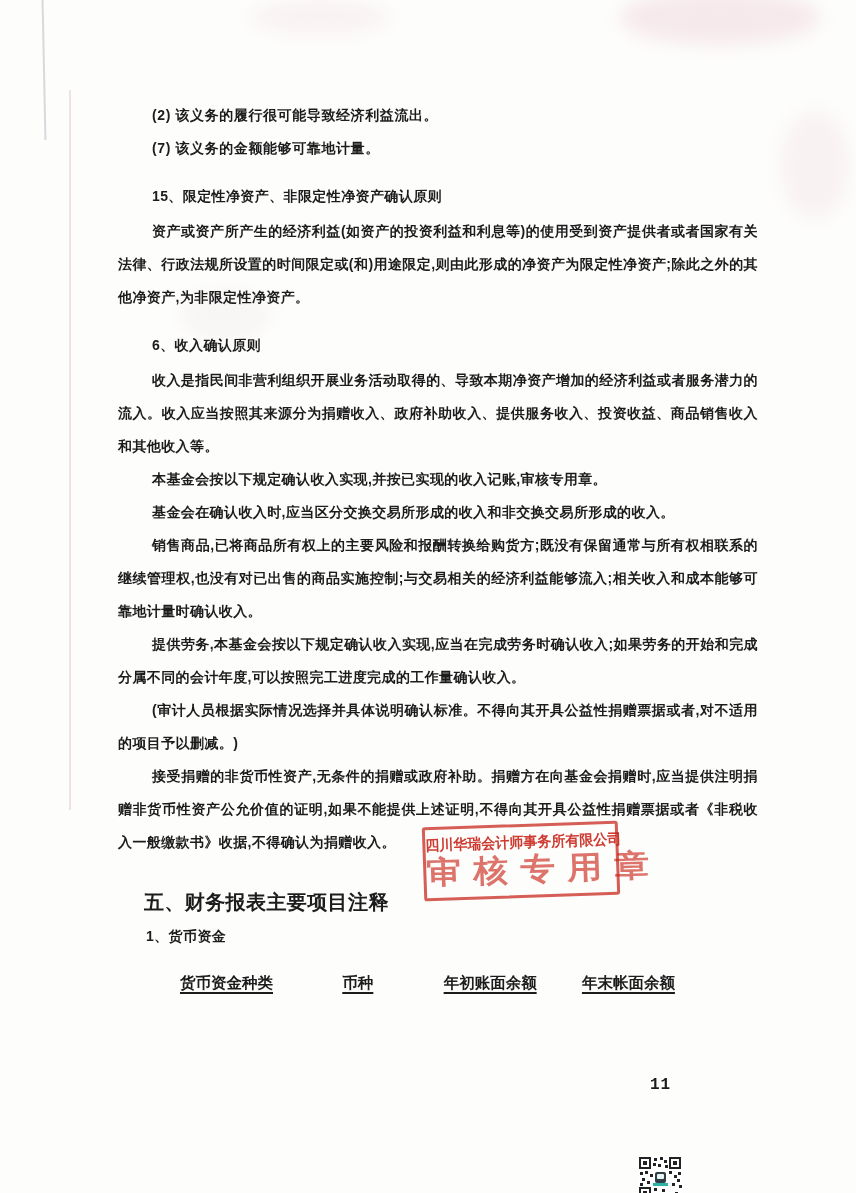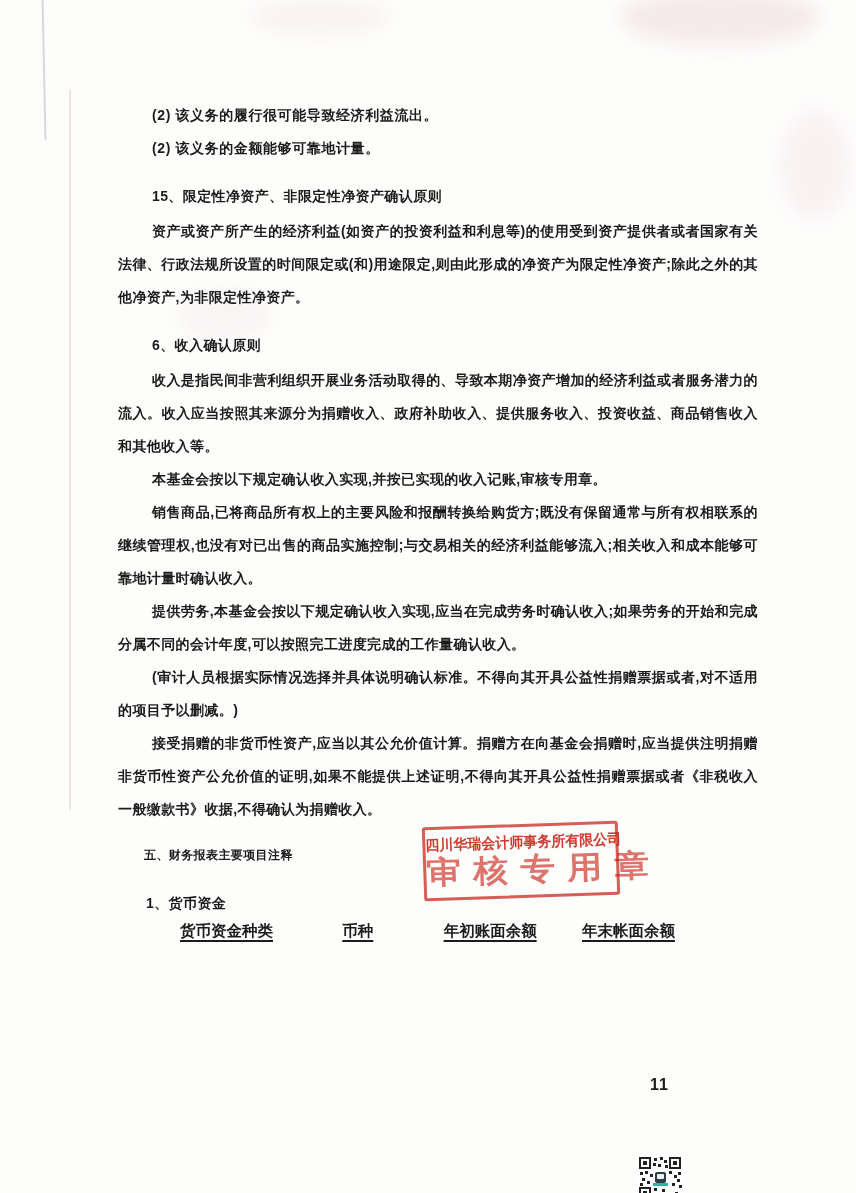--- a/index.html
+++ b/index.html
@@ -41,48 +41,48 @@
   .content p.heading{
     font-weight:800;
     text-indent:34px;
     margin-top:15px;
     margin-bottom:2px;
   }
   .content p.list-item{text-indent:34px;letter-spacing:.6px;}
   .content p.h-major{
     font-weight:800;
     text-indent:26px;
-    margin-top:13px;
-    font-size:12px;
+    margin-top:27px;
+    font-size:20px;
   }
   .content p.h-sub{
     font-weight:800;
     text-indent:28px;
-    margin-top:15px;
+    margin-top:1px;
   }
   .cash-table-head{
-    margin-top:1px;
+    margin-top:20px;
     margin-left:62px;
     font-size:15.5px;
     font-weight:800;
     white-space:nowrap;
   }
   .cash-table-head span{
     display:inline-block;
     text-decoration:underline;
     text-underline-offset:4px;
     text-decoration-thickness:1.5px;
   }
   .cash-table-head .c2{margin-left:65px;}
   .cash-table-head .c3{margin-left:66px;}
   .cash-table-head .c4{margin-left:41px;}
 
   .page-number{
     position:absolute;left:650px;top:1076px;
-    font-family:Liberation Sans, sans-serif;
+    font-family:Liberation Mono, monospace;
     font-size:16px;font-weight:700;letter-spacing:1px;
   }
 
   
   .stamp{
     position:absolute;left:423px;top:824px;
     width:190px;height:68px;
     border:3px solid rgba(199,33,22,.72);
     border-radius:3px;
     transform:rotate(-2deg);
@@ -117,30 +117,31 @@
 
 <div class="edge-line-top"></div>
 <div class="edge-line-mid"></div>
 <div class="smudge s1"></div>
 <div class="smudge s2"></div>
 <div class="smudge s3"></div>
 <div class="smudge s4"></div>
 
 <div class="content">
   <p class="list-item">(2) 该义务的履行很可能导致经济利益流出。</p>
-  <p class="list-item">(2) 该义务的金额能够可靠地计量。</p>
+  <p class="list-item">(7) 该义务的金额能够可靠地计量。</p>
   <p class="heading">15、限定性净资产、非限定性净资产确认原则</p>
   <p class="indent">资产或资产所产生的经济利益(如资产的投资利益和利息等)的使用受到资产提供者或者国家有关法律、行政法规所设置的时间限定或(和)用途限定,则由此形成的净资产为限定性净资产;除此之外的其他净资产,为非限定性净资产。</p>
   <p class="heading">6、收入确认原则</p>
   <p class="indent">收入是指民间非营利组织开展业务活动取得的、导致本期净资产增加的经济利益或者服务潜力的流入。收入应当按照其来源分为捐赠收入、政府补助收入、提供服务收入、投资收益、商品销售收入和其他收入等。</p>
   <p class="indent">本基金会按以下规定确认收入实现,并按已实现的收入记账,审核专用章。</p>
+  <p class="indent">基金会在确认收入时,应当区分交换交易所形成的收入和非交换交易所形成的收入。</p>
   <p class="indent">销售商品,已将商品所有权上的主要风险和报酬转换给购货方;既没有保留通常与所有权相联系的继续管理权,也没有对已出售的商品实施控制;与交易相关的经济利益能够流入;相关收入和成本能够可靠地计量时确认收入。</p>
   <p class="indent">提供劳务,本基金会按以下规定确认收入实现,应当在完成劳务时确认收入;如果劳务的开始和完成分属不同的会计年度,可以按照完工进度完成的工作量确认收入。</p>
   <p class="indent">(审计人员根据实际情况选择并具体说明确认标准。不得向其开具公益性捐赠票据或者,对不适用的项目予以删减。)</p>
-  <p class="indent">接受捐赠的非货币性资产,应当以其公允价值计算。捐赠方在向基金会捐赠时,应当提供注明捐赠非货币性资产公允价值的证明,如果不能提供上述证明,不得向其开具公益性捐赠票据或者《非税收入一般缴款书》收据,不得确认为捐赠收入。</p>
+  <p class="indent">接受捐赠的非货币性资产,无条件的捐赠或政府补助。捐赠方在向基金会捐赠时,应当提供注明捐赠非货币性资产公允价值的证明,如果不能提供上述证明,不得向其开具公益性捐赠票据或者《非税收入一般缴款书》收据,不得确认为捐赠收入。</p>
   <p class="h-major">五、财务报表主要项目注释</p>
   <p class="h-sub">1、货币资金</p>
   <div class="cash-table-head">
     <span class="c1">货币资金种类</span>
     <span class="c2">币种</span>
     <span class="c3">年初账面余额</span>
     <span class="c4">年末帐面余额</span>
   </div>
 </div>
 

